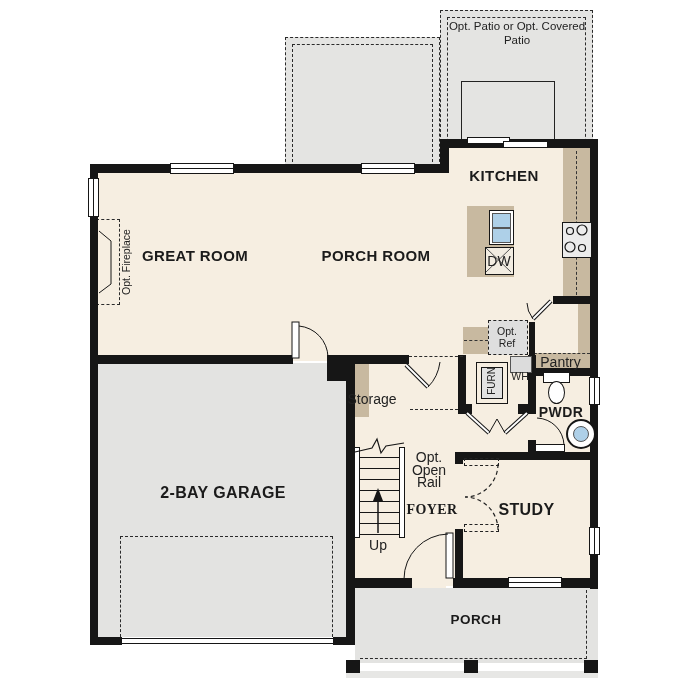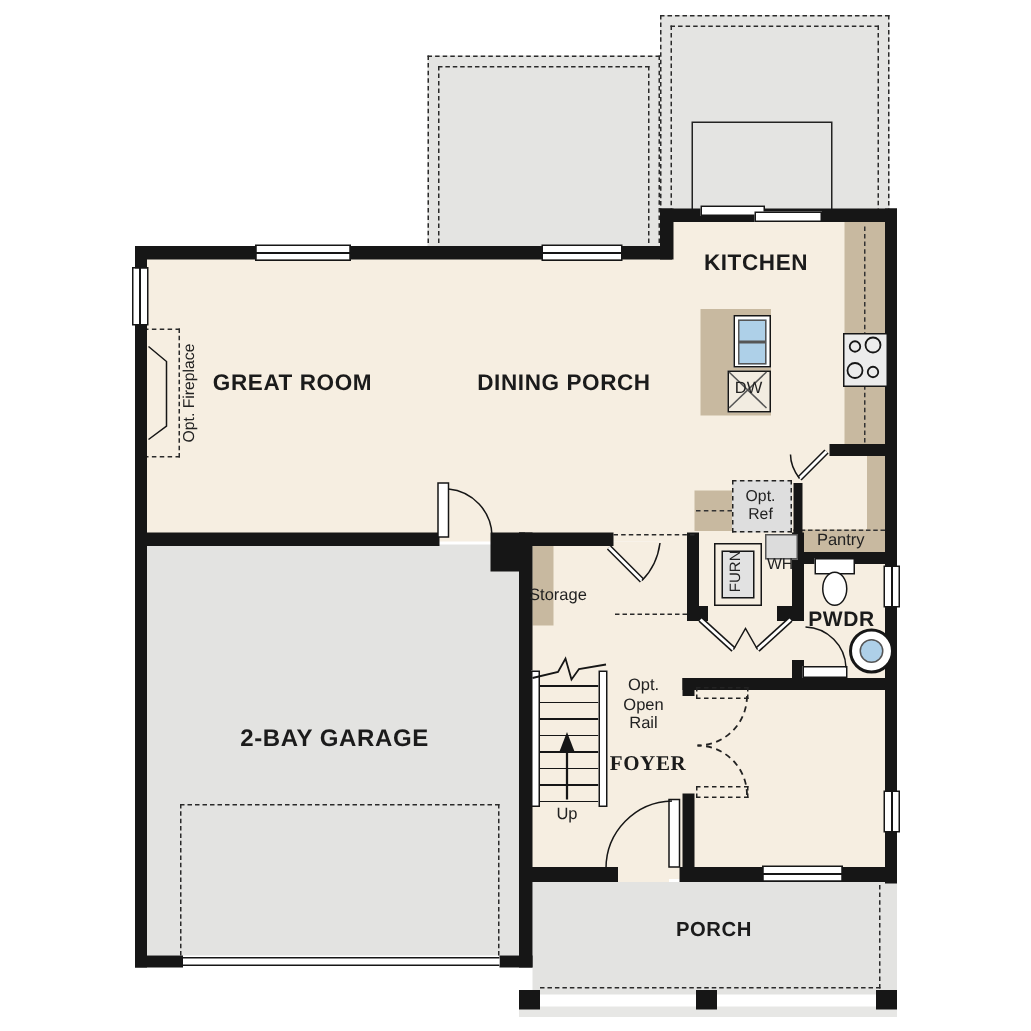--- a/index.html
+++ b/index.html
@@ -12,39 +12,40 @@
   .tan{background:#c8b9a0;z-index:2;}
   .wall{background:#161616;z-index:3;}
   .window-h{background:linear-gradient(to bottom,#fff 42%,#161616 42%,#161616 58%,#fff 58%);
             border:1px solid #161616;z-index:4;}
   .window-v{background:linear-gradient(to right,#fff 42%,#161616 42%,#161616 58%,#fff 58%);
             border:1px solid #161616;z-index:4;}
   .panel{background:#fff;border:1px solid #161616;z-index:4;}
   .dash{border:1.5px dashed #2a2a2a;z-index:2;background:transparent;}
   .lbl{position:absolute;z-index:5;text-align:center;line-height:1.18;}
   .room{font-weight:bold;font-size:15px;letter-spacing:.4px;line-height:19px;}
-  .small{font-size:11px;color:#222;}
+  .small{font-size:14px;color:#222;}
   .rot{transform:rotate(-90deg);}
   svg.overlay{position:absolute;left:0;top:0;z-index:4;pointer-events:none;}
   .fix{z-index:4;}
 </style>
 </head>
 <body>
 
 <div id="plan">
 
   <div class="abs patio" style="left:285px;top:37px;width:155px;height:131px;"></div>
   <div class="abs dash" style="left:285px;top:37px;width:153px;height:129px;border-bottom:none;"></div>
   <div class="abs dash" style="left:292px;top:44px;width:139px;height:122px;border-bottom:none;"></div>
 
   <div class="abs patio" style="left:440px;top:10px;width:153px;height:138px;"></div>
   <div class="abs dash" style="left:440px;top:10px;width:151px;height:136px;border-bottom:none;"></div>
   <div class="abs dash" style="left:447px;top:17px;width:137px;height:129px;border-bottom:none;"></div>
   <div class="abs" style="left:461px;top:81px;width:92px;height:60px;border:1px solid #222;z-index:2;"></div>
 
+  <div class="lbl small" style="left:448px;top:20px;width:138px;font-size:11.5px;">Opt. Patio or Opt. Covered Patio</div>
 
   <div class="abs floor" style="left:92px;top:167px;width:354px;height:194px;"></div>
   <div class="abs floor" style="left:442px;top:142px;width:154px;height:318px;"></div>
   <div class="abs floor" style="left:352px;top:361px;width:112px;height:225px;"></div>
   <div class="abs floor" style="left:458px;top:456px;width:138px;height:130px;"></div>
 
   <div class="abs gray" style="left:97px;top:363px;width:249px;height:274px;"></div>
   <div class="abs gray" style="left:355px;top:588px;width:243px;height:75px;"></div>
   <div class="abs" style="left:346px;top:671px;width:252px;height:7px;background:#e7e7e5;z-index:1;"></div>
   <div class="abs dash" style="left:360px;top:590px;width:226px;height:68px;border-top:none;border-left:none;"></div>
@@ -185,22 +186,23 @@
 
     <path d="M 355,452 L 372,448 L 377,439 L 381,453 L 386,446 L 404,443" fill="none" stroke="#161616" stroke-width="1.2"></path>
 
     <g>
       <line x1="378" y1="533" x2="378" y2="500" stroke="#161616" stroke-width="1.5"></line>
       <polygon points="378,488 373,501 383,501" fill="#161616"></polygon>
     </g>
   </svg>
 
   <div class="lbl room" style="left:130px;top:246px;width:130px;">GREAT ROOM</div>
-  <div class="lbl room" style="left:312px;top:246px;width:128px;">DINING PORCH</div>
+  <div class="lbl room" style="left:312px;top:246px;width:128px;">PORCH ROOM</div>
   <div class="lbl room" style="left:444px;top:166px;width:120px;">KITCHEN</div>
+  <div class="lbl room" style="left:464px;top:500px;width:125px;font-size:16px;">STUDY</div>
   <div class="lbl room" style="left:404px;top:500px;width:56px;font-size:14px;font-family:Liberation Serif, serif;">FOYER</div>
   <div class="lbl room" style="left:530px;top:403px;width:62px;font-size:14px;">PWDR</div>
   <div class="lbl room" style="left:152px;top:483px;width:142px;font-size:16px;">2-BAY GARAGE</div>
   <div class="lbl room" style="left:416px;top:610px;width:120px;font-size:13.5px;">PORCH</div>
 
   <div class="lbl small rot" style="left:82px;top:255px;width:90px;height:14px;font-size:10.5px;">Opt. Fireplace</div>
   <div class="lbl small" style="left:489px;top:325px;width:36px;font-size:10.5px;">Opt. Ref</div>
   <div class="lbl small" style="left:407px;top:451px;width:44px;line-height:12.5px;">Opt. Open Rail</div>
   <div class="lbl small" style="left:346px;top:379px;width:52px;margin-top:12px;">Storage</div>
   <div class="lbl small" style="left:533px;top:354px;width:55px;">Pantry</div>

